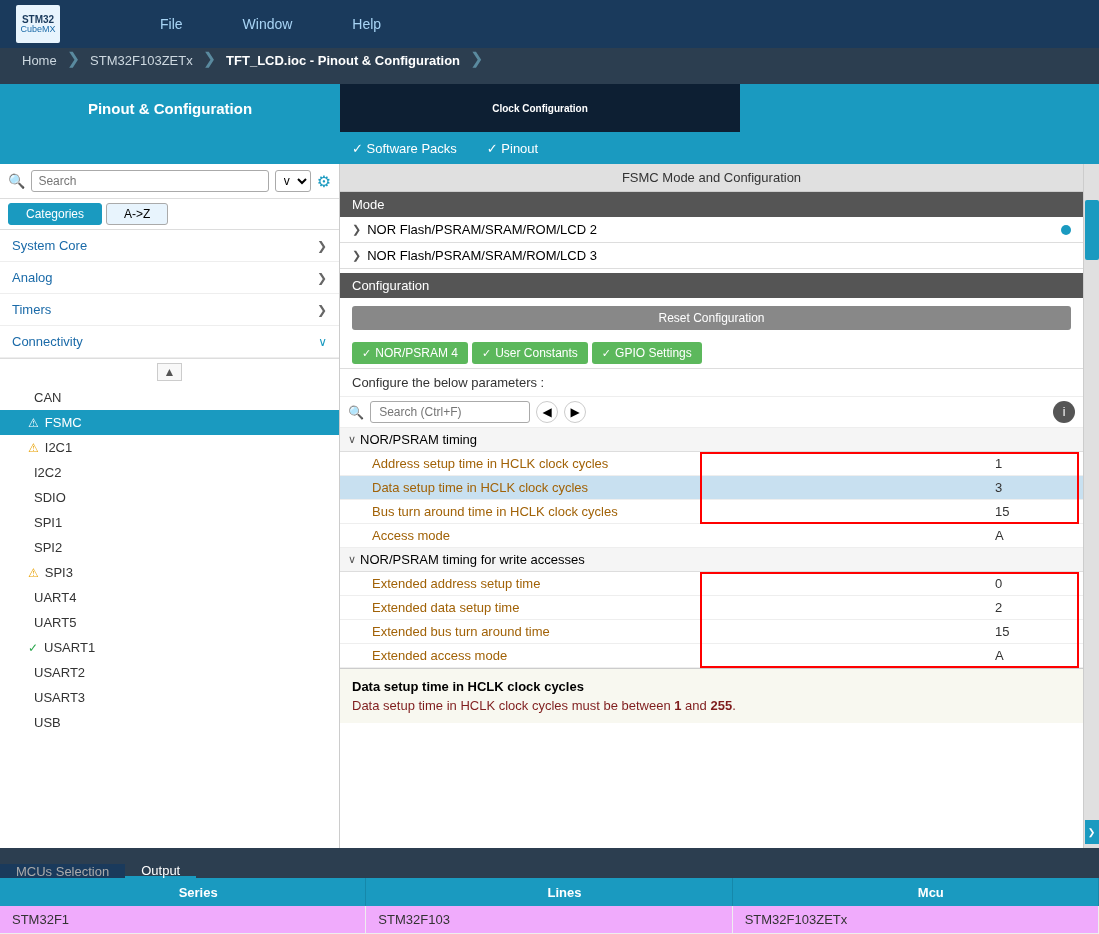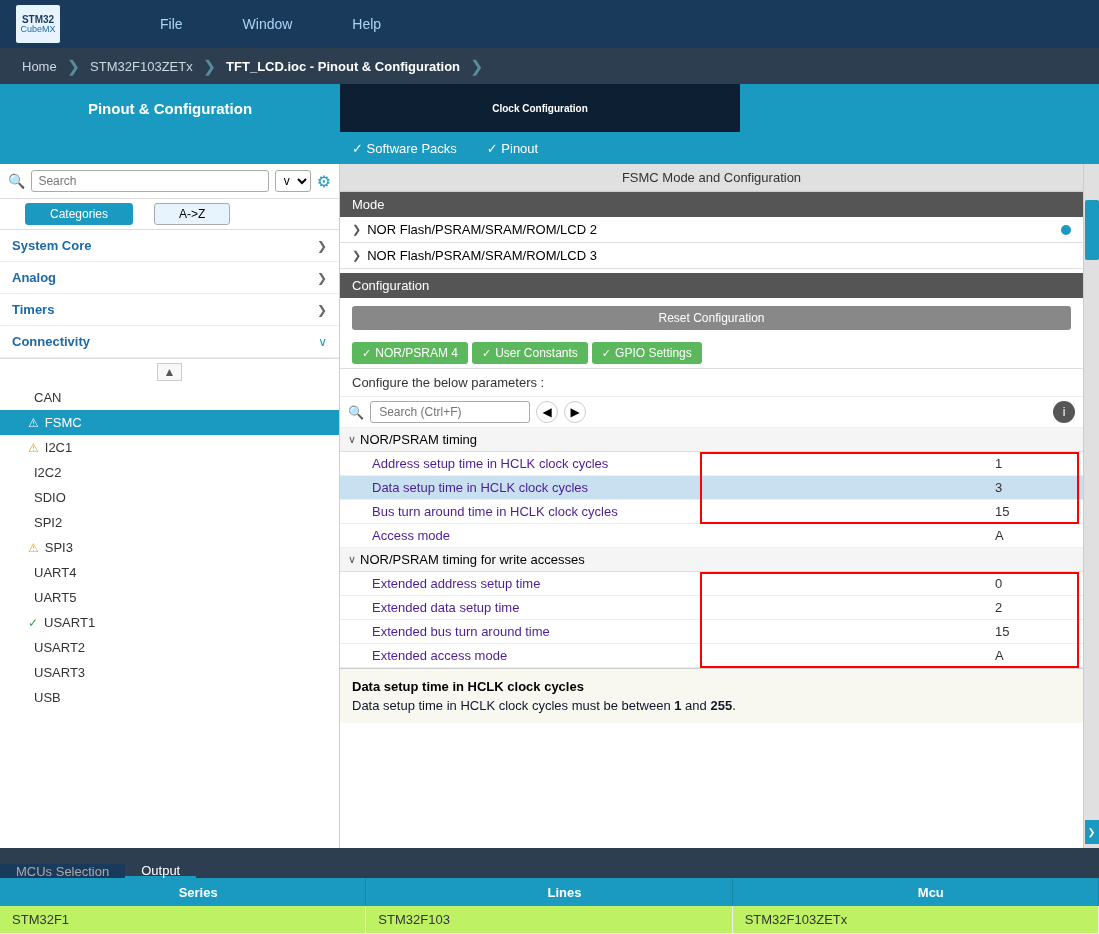--- a/index.html
+++ b/index.html
@@ -8,21 +8,21 @@
     
     .menu-bar {
       display: flex; align-items: center; background: #1a3a5c; height: 48px; padding: 0 16px; gap: 40px;
     }
     .logo-area { display: flex; align-items: center; gap: 6px; }
     .logo-box { width: 44px; height: 38px; background: #e8f4fd; display: flex; align-items: center; justify-content: center; border-radius: 2px; }
     .menu-items { display: flex; gap: 60px; margin-left: 60px; }
     .menu-item { color: #a8d4f5; font-size: 14px; cursor: pointer; }
 
     
-    .breadcrumb { display: flex; align-items: center; background: #2c3e50; height: 36px; padding: 16px 12px; gap: 0; }
+    .breadcrumb { display: flex; align-items: flex-end; background: #2c3e50; height: 36px; padding: 16px 12px; gap: 0; }
     .bread-item { color: #cdd8e0; font-size: 13px; padding: 0 10px; display: flex; align-items: center; gap: 6px; }
     .bread-item.active { color: white; font-weight: bold; }
     .bread-arrow { color: #5a8a9f; font-size: 16px; }
 
     
     .tab-bar { display: flex; height: 48px; background: #1a3a5c; }
     .tab-pinout { background: #1a9ac0; flex: 0 0 340px; display: flex; align-items: center; justify-content: center; color: white; font-size: 15px; font-weight: bold; }
     .tab-clock { background: #0d1f33; flex: 0 0 400px; display: flex; align-items: center; justify-content: center; color: white; font-size: 10px; font-weight: bold; }
     .tab-rest { background: #1a9ac0; flex: 1; display: flex; align-items: center; }
 
@@ -34,26 +34,26 @@
 
     
     .sidebar { width: 340px; background: white; border-right: 1px solid #ccc; display: flex; flex-direction: column; overflow: hidden; }
     .search-bar { display: flex; align-items: center; padding: 6px 8px; border-bottom: 1px solid #ddd; gap: 6px; }
     .search-icon { color: #666; font-size: 14px; }
     .search-input { border: 1px solid #aaa; border-radius: 3px; padding: 3px 6px; font-size: 12px; flex: 1; }
     .search-dropdown { border: 1px solid #aaa; border-radius: 3px; padding: 2px 4px; font-size: 12px; background: white; }
     .gear-icon { color: #1a9ac0; font-size: 16px; cursor: pointer; margin-left: auto; }
 
     .filter-tabs { display: flex; padding: 4px 8px; gap: 4px; border-bottom: 1px solid #ddd; }
-    .filter-tab { padding: 3px 24px; border-radius: 3px; font-size: 12px; cursor: pointer; background: #e8f4fd; border: 1px solid #aaa; margin-left: 17px; }
+    .filter-tab { padding: 3px 17px; border-radius: 3px; font-size: 12px; cursor: pointer; background: #e8f4fd; border: 1px solid #aaa; }
     .filter-tab.active { background: #1a9ac0; color: white; border-color: #1a9ac0; }
 
     .sidebar-list { overflow-y: auto; flex: 1; }
     .sidebar-category { padding: 8px 12px; display: flex; align-items: center; justify-content: space-between; cursor: pointer; border-bottom: 1px solid #eee; }
-    .category-name { color: #1a6aa8; font-weight: 700; font-size: 13px; }
+    .category-name { color: #1a6aa8; font-weight: 400; font-size: 13px; }
     .chevron { color: #666; font-size: 12px; }
     .chevron.down { color: #1a9ac0; }
 
     .sidebar-item { padding: 5px 12px 5px 28px; cursor: pointer; font-size: 13px; color: #333; display: flex; align-items: center; gap: 6px; }
     .sidebar-item.selected { background: #1a9ac0; color: white; }
     .sidebar-item.selected .item-icon { color: white; }
     .item-icon { font-size: 12px; }
     .item-icon.warning { color: #e8a000; }
     .item-icon.check { color: #2ea84f; }
     .item-icon.warning-sel { color: #ffcc44; }
@@ -81,40 +81,40 @@
     .params-label { padding: 6px 12px; font-size: 13px; color: #333; border-bottom: 1px solid #eee; }
 
     .params-search { display: flex; align-items: center; padding: 4px 8px; gap: 6px; border-bottom: 1px solid #eee; }
     .params-search-input { border: 1px solid #aaa; border-radius: 3px; padding: 3px 8px; font-size: 12px; width: 160px; }
     .params-nav-btn { background: none; border: 1px solid #ccc; border-radius: 50%; width: 22px; height: 22px; cursor: pointer; font-size: 12px; display: flex; align-items: center; justify-content: center; }
     .info-btn { margin-left: auto; background: #555; color: white; border: none; border-radius: 50%; width: 22px; height: 22px; cursor: pointer; font-size: 12px; }
     .section-row { display: flex; align-items: center; padding: 4px 8px; background: #f5f5f5; border-bottom: 1px solid #ddd; font-size: 13px; cursor: pointer; }
     .section-row .toggle { color: #555; margin-right: 4px; font-size: 11px; }
     .param-row { display: flex; align-items: center; padding: 4px 8px 4px 32px; border-bottom: 1px solid #eee; font-size: 13px; }
     .param-row.selected { background: #c8e0f0; }
-    .param-name { flex: 1; color: #4c1d95; }
+    .param-name { flex: 1; color: #a16207; }
     .param-value { width: 80px; text-align: left; color: #333; }
 
     .description-box { background: #f8f8f0; border-top: 1px solid #ccc; padding: 10px 12px; font-size: 13px; }
     .desc-title { font-weight: bold; margin-bottom: 4px; }
-    .desc-text { color: #0f172a; }
+    .desc-text { color: #7f1d1d; }
 
     
     .right-scrollbar { width: 16px; background: #e0e0e0; display: flex; flex-direction: column; align-items: center; border-left: 1px solid #ccc; }
     .scroll-thumb { width: 14px; background: #1a9ac0; height: 60px; border-radius: 2px; margin-top: 20px; cursor: pointer; }
 
     
     .bottom-tabs { display: flex; background: #2c3e50; height: 30px; }
     .bottom-tab { padding: 5px 16px; font-size: 13px; cursor: pointer; display: flex; align-items: center; margin-top: 16px; }
     .bottom-tab.inactive { color: #aaa; background: #1a3a5c; }
     .bottom-tab.active { color: white; background: #2c3e50; border-bottom: 2px solid #1a9ac0; }
 
     .bottom-table-header { display: flex; background: #1a9ac0; height: 28px; }
     .bottom-col { flex: 1; display: flex; align-items: center; justify-content: center; color: white; font-size: 13px; font-weight: bold; border-right: 1px solid #1588aa; margin-left: 31px; }
-    .bottom-row { display: flex; height: 28px; background: #bef264; border-bottom: 1px solid #eee; justify-content: flex-end; }
+    .bottom-row { display: flex; height: 28px; background: #f0abfc; border-bottom: 1px solid #eee; }
     .bottom-cell { flex: 1; display: flex; align-items: center; padding: 0 12px; font-size: 13px; color: #333; border-right: 1px solid #eee; }
   </style>
 </head>
 <body>
 
 <div style="display:flex; flex-direction:column; width:1099px; height:934px; overflow:hidden;">
 
   <div class="menu-bar">
     <div class="logo-area">
       <div class="logo-box">
@@ -212,20 +212,24 @@
           <span class="item-icon warning">⚠</span>
           <span>I2C1</span>
         </div>
         <div class="sidebar-item">
           <span class="item-icon"></span>
           <span>I2C2</span>
         </div>
         <div class="sidebar-item">
           <span class="item-icon"></span>
           <span>SDIO</span>
+        </div>
+        <div class="sidebar-item">
+          <span class="item-icon"></span>
+          <span>SPI1</span>
         </div>
         <div class="sidebar-item">
           <span class="item-icon"></span>
           <span>SPI2</span>
         </div>
         <div class="sidebar-item">
           <span class="item-icon warning">⚠</span>
           <span>SPI3</span>
         </div>
         <div class="sidebar-item">

